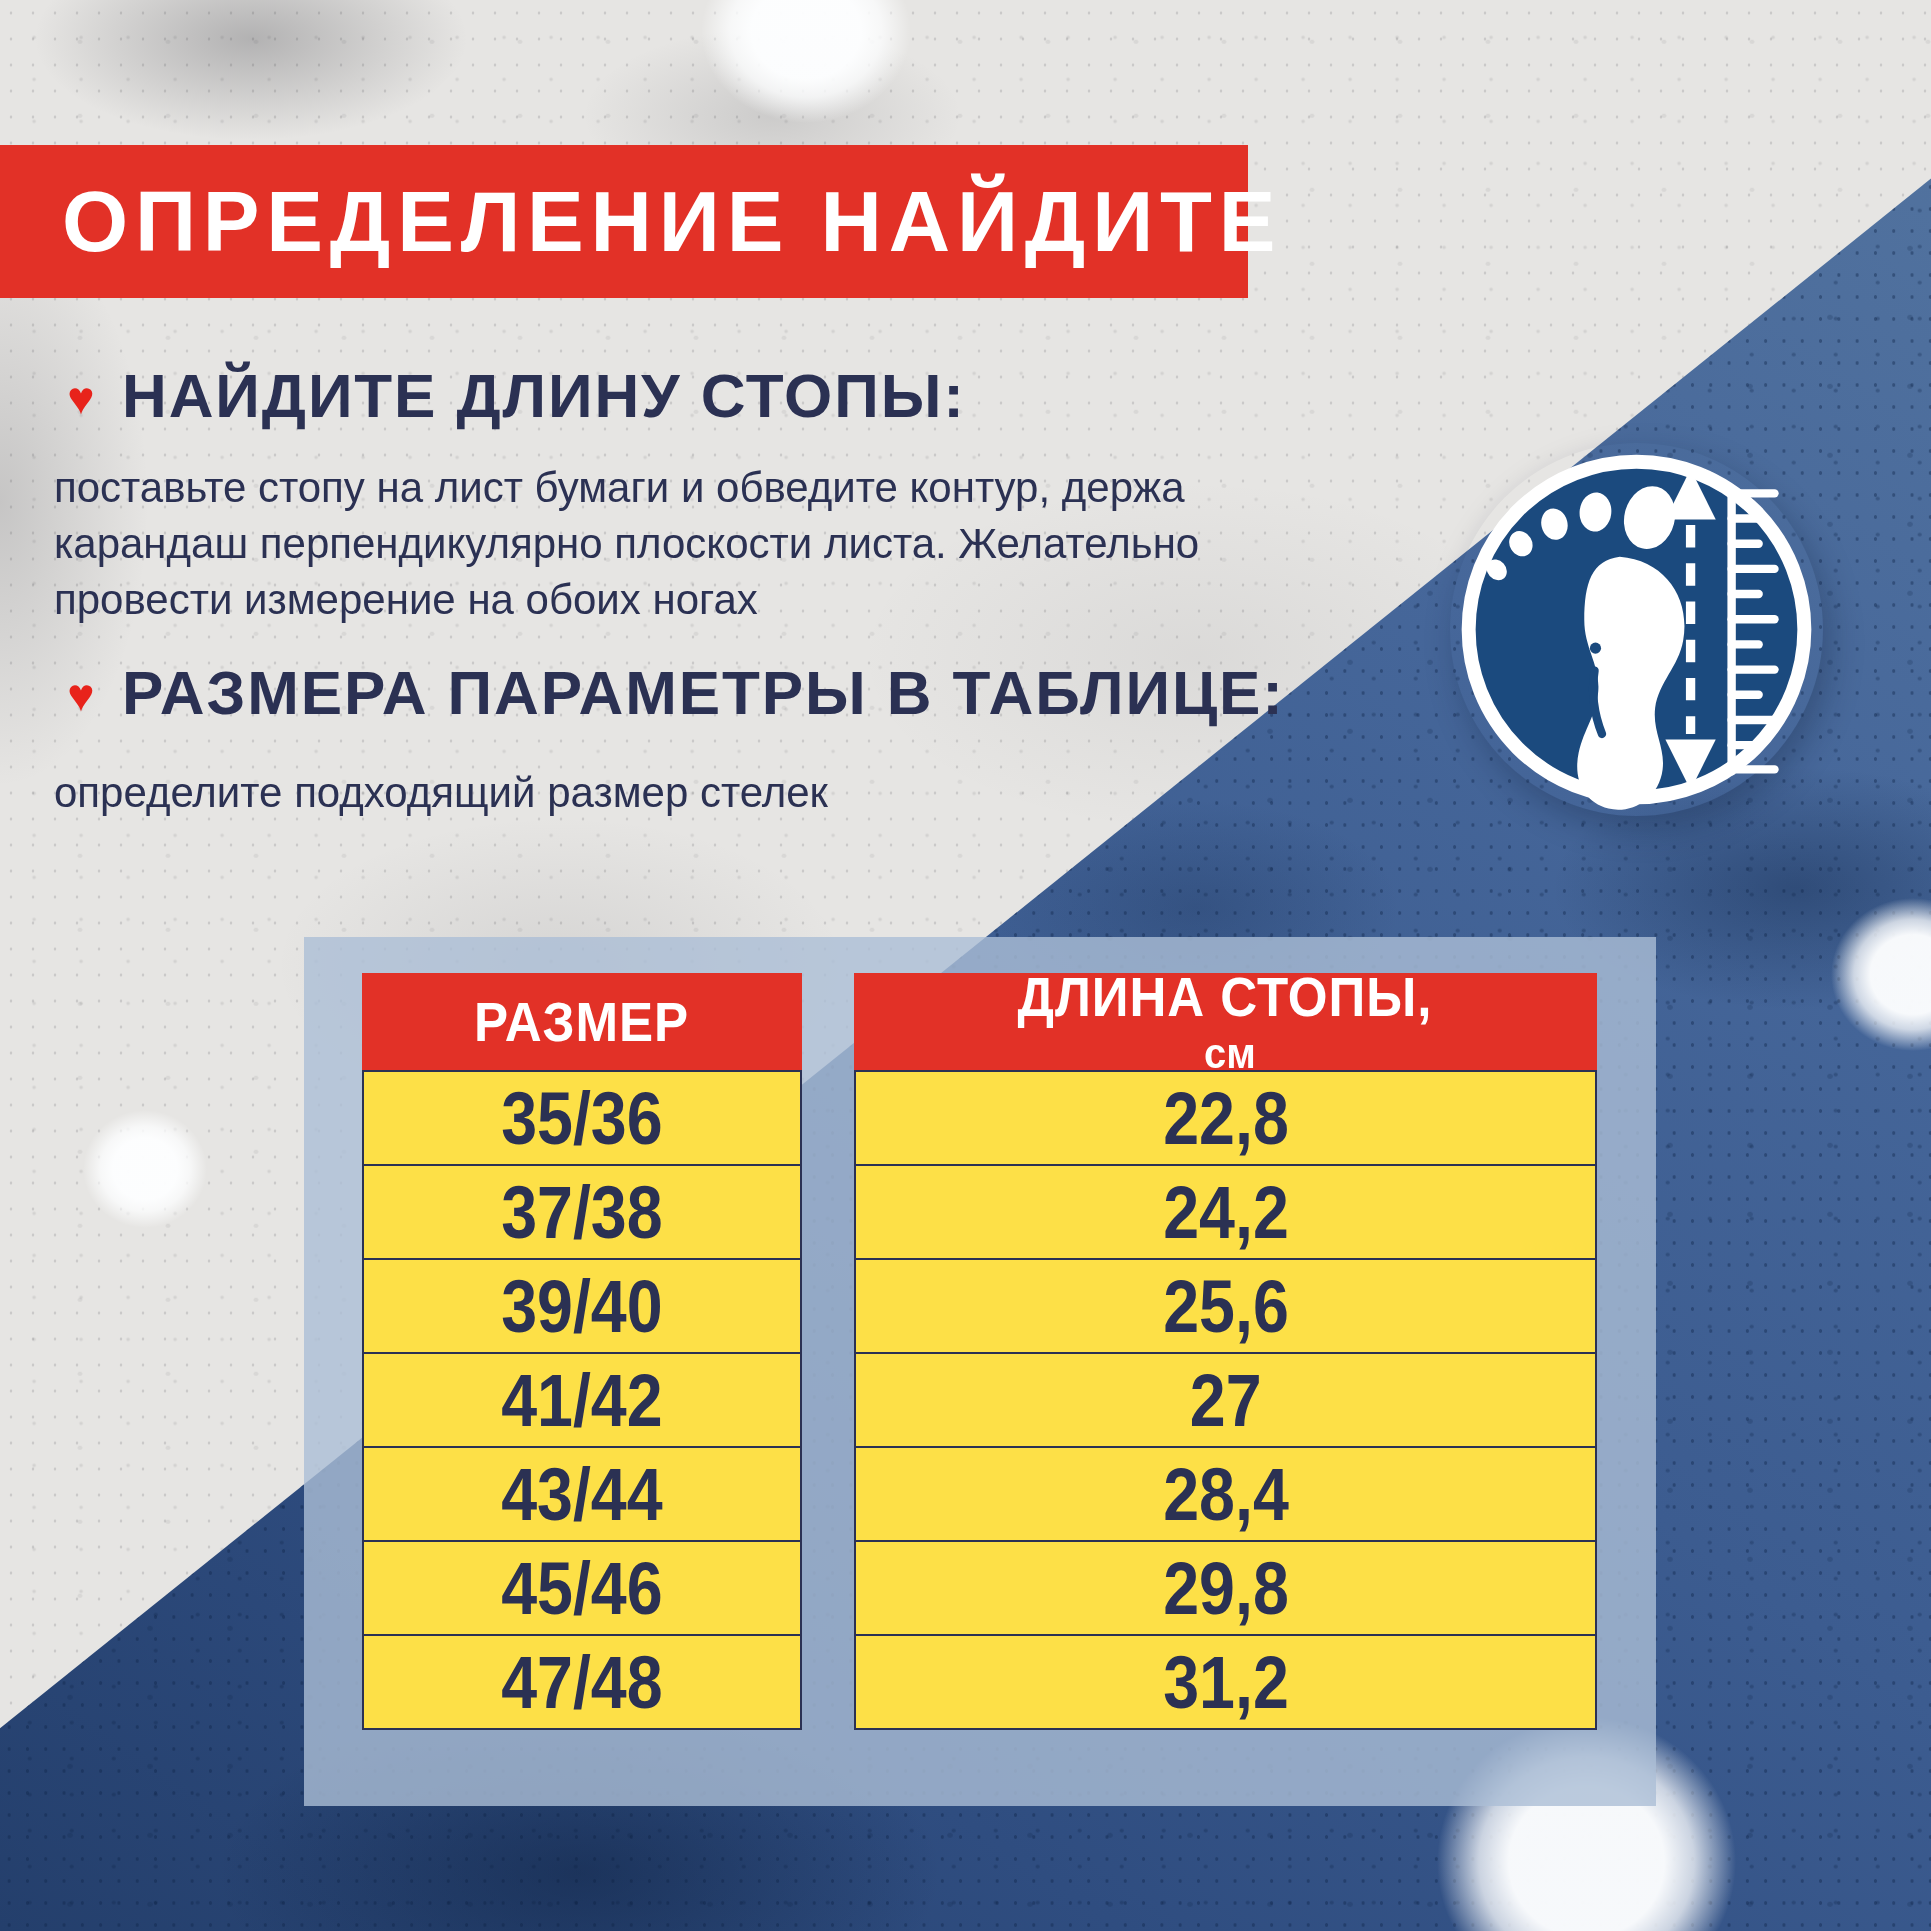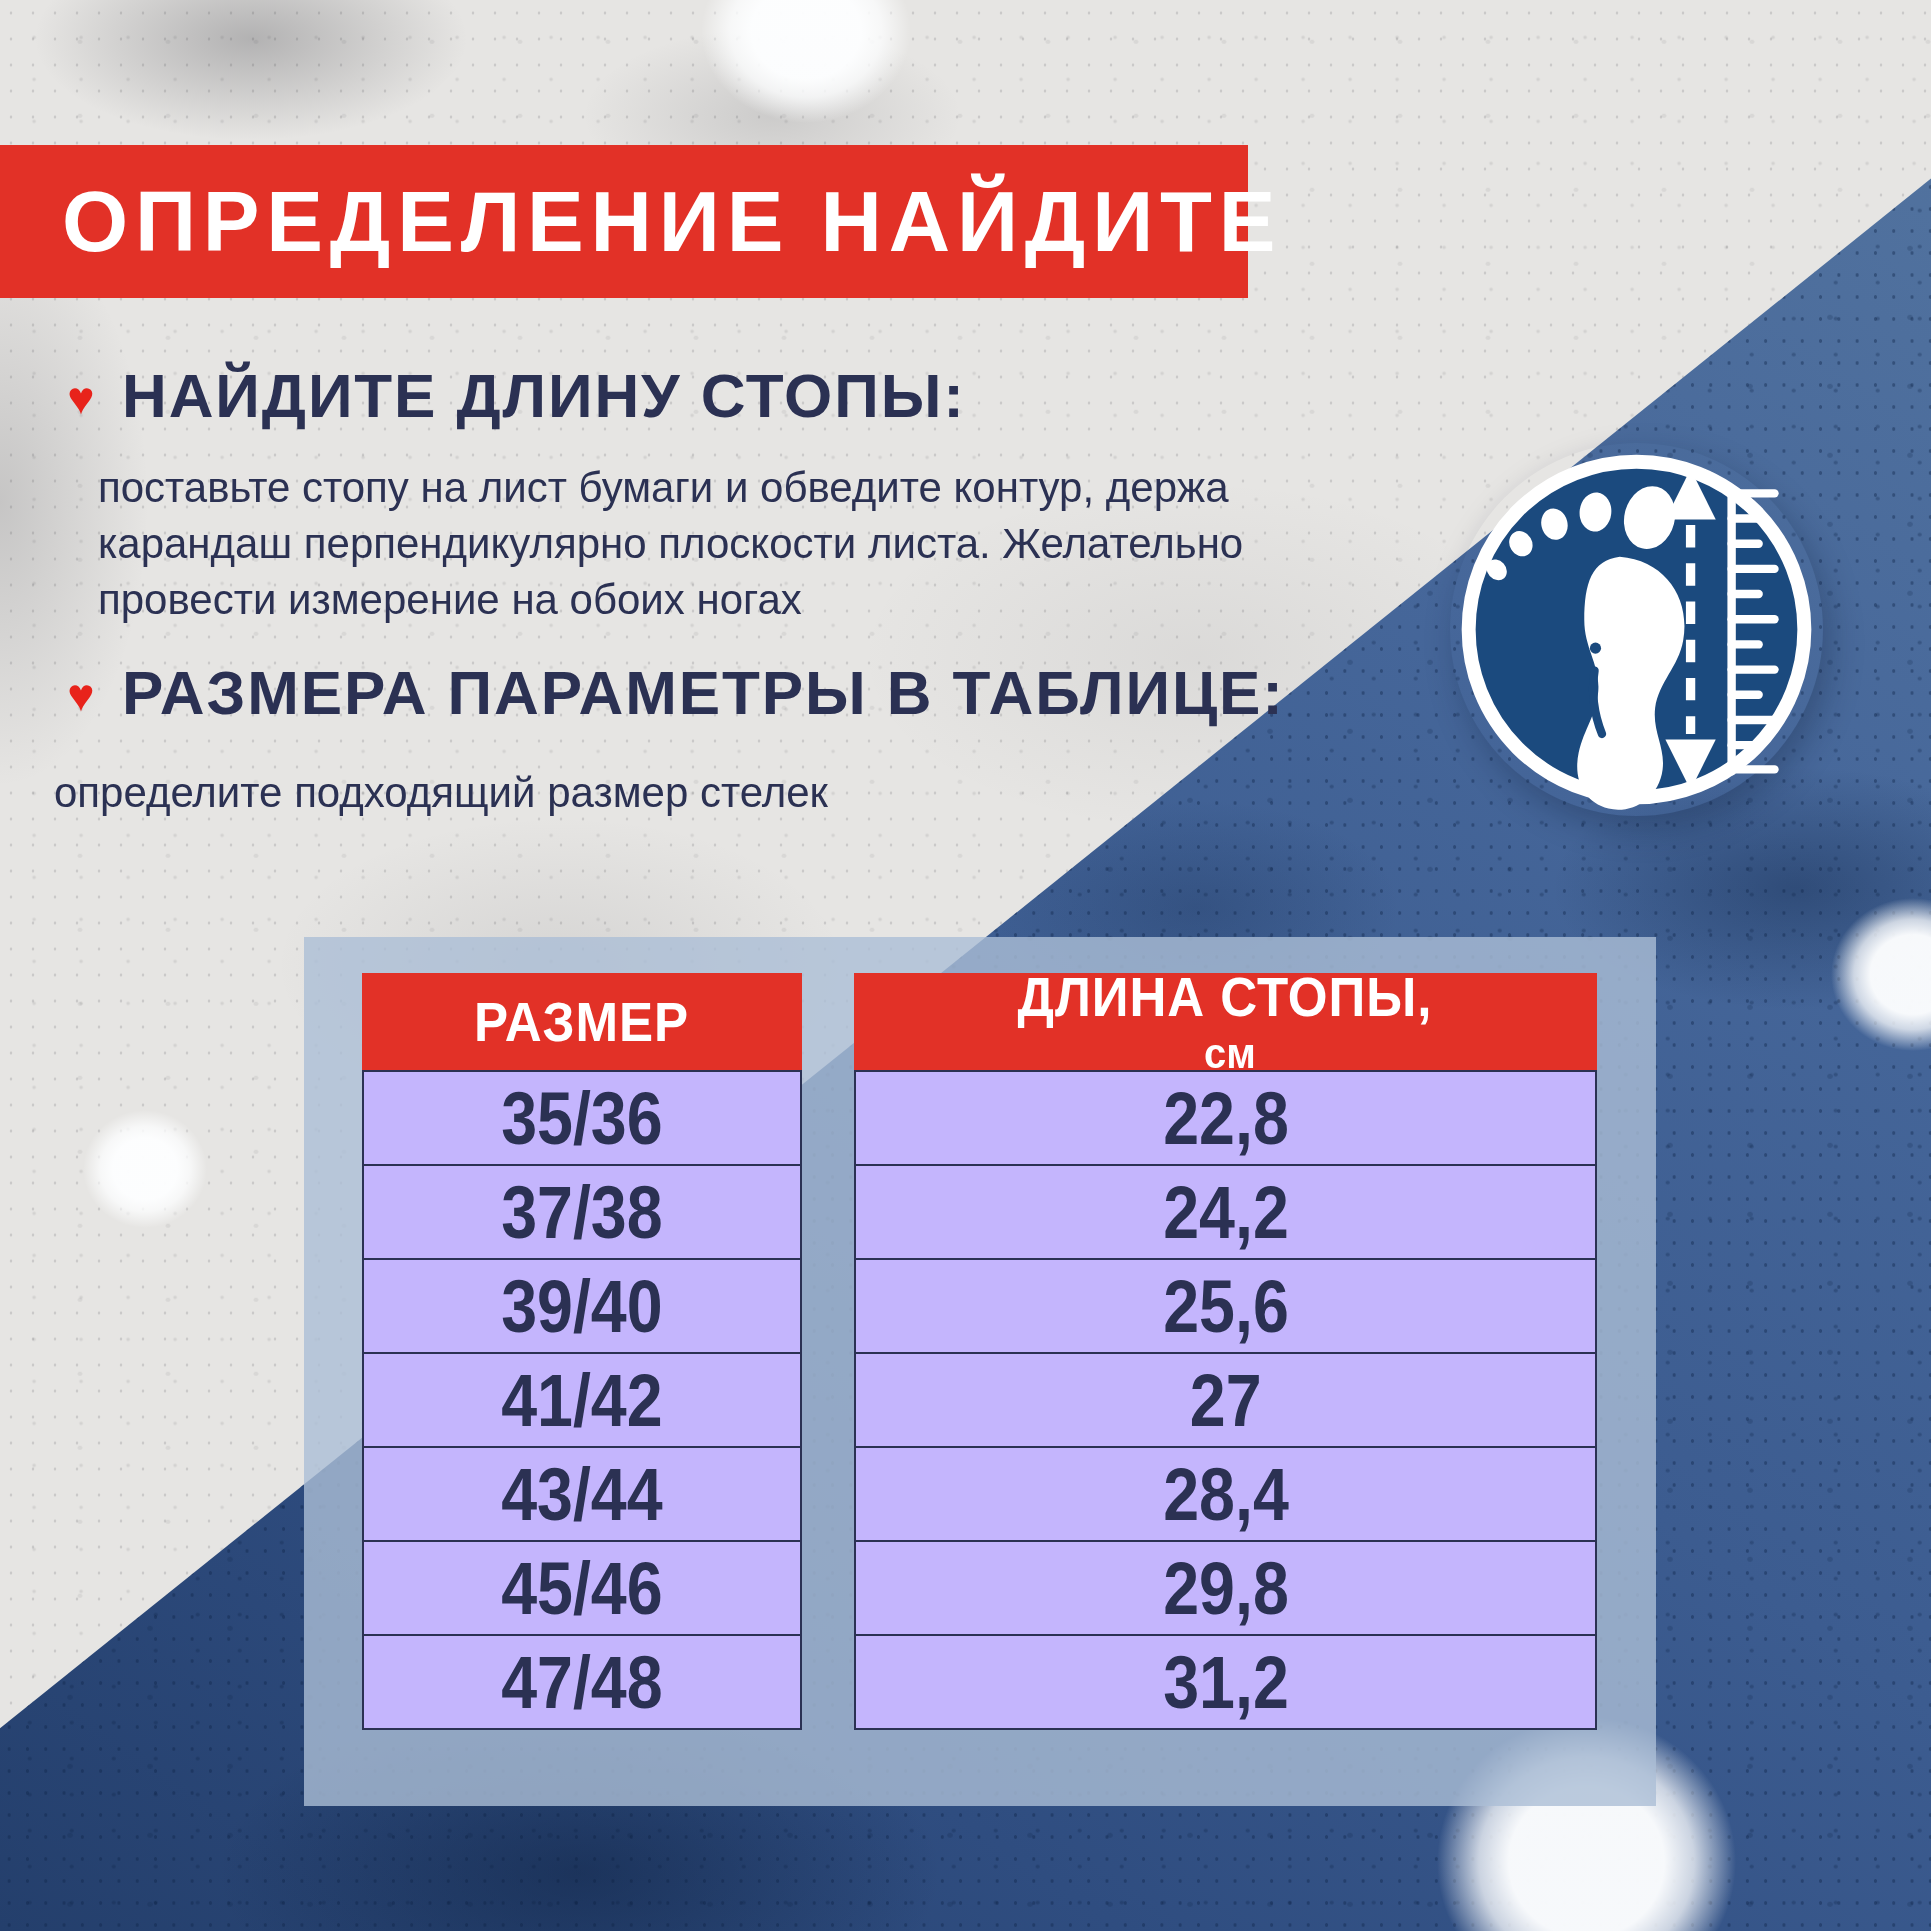--- a/index.html
+++ b/index.html
@@ -74,21 +74,21 @@
   .h-sec{
     position:absolute;left:122px;color:#2b3153;
     font-size:62px;font-weight:700;letter-spacing:1.9px;line-height:62px;white-space:nowrap;
   }
   .h-sec-1{top:365px;}
   .h-sec-2{top:662px;}
   .body-text{
     position:absolute;left:54px;color:#2b3153;
     font-size:42px;font-weight:400;line-height:56px;white-space:nowrap;
   }
-  .body-1{top:460px;margin-left:44px;}
+  .body-1{top:460px;}
   .body-2{top:765px;}
   
   .size-icon{
     position:absolute;left:1450px;top:443px;width:373px;height:373px;
     border-radius:50%;
     box-shadow:7.7px 13.5px 33px rgba(8,22,48,.28);
   }
   .size-icon svg{display:block;width:100%;height:100%;}
   
   .panel{
@@ -99,21 +99,21 @@
     position:absolute;top:973px;height:97px;background:#e23127;
     display:flex;align-items:center;justify-content:center;
     color:#ffffff;font-weight:700;
   }
   .th-size{left:362px;width:440px;}
   .th-len{left:854px;width:743px;flex-direction:column;}
   .th-label{font-size:55px;letter-spacing:1px;display:inline-block;transform:scaleX(.93);white-space:nowrap;}
   .th-unit{font-size:43px;margin-left:9.7px;display:inline-block;transform:scaleX(.93);}
   .col-body{
     position:absolute;top:1070px;height:660px;box-sizing:border-box;
-    background:#c4b5fd;border:2.9px solid #2b3153;
+    background:#fde047;border:2.9px solid #2b3153;
     display:flex;flex-direction:column;
   }
   .col-size{left:362px;width:440px;}
   .col-len{left:854px;width:743px;}
   .trow{
     flex:1;display:flex;align-items:center;justify-content:center;
   }
   .trow + .trow{border-top:2.9px solid #2b3153;}
   .cnum{
     color:#2b3153;font-size:75px;font-weight:700;line-height:75px;

